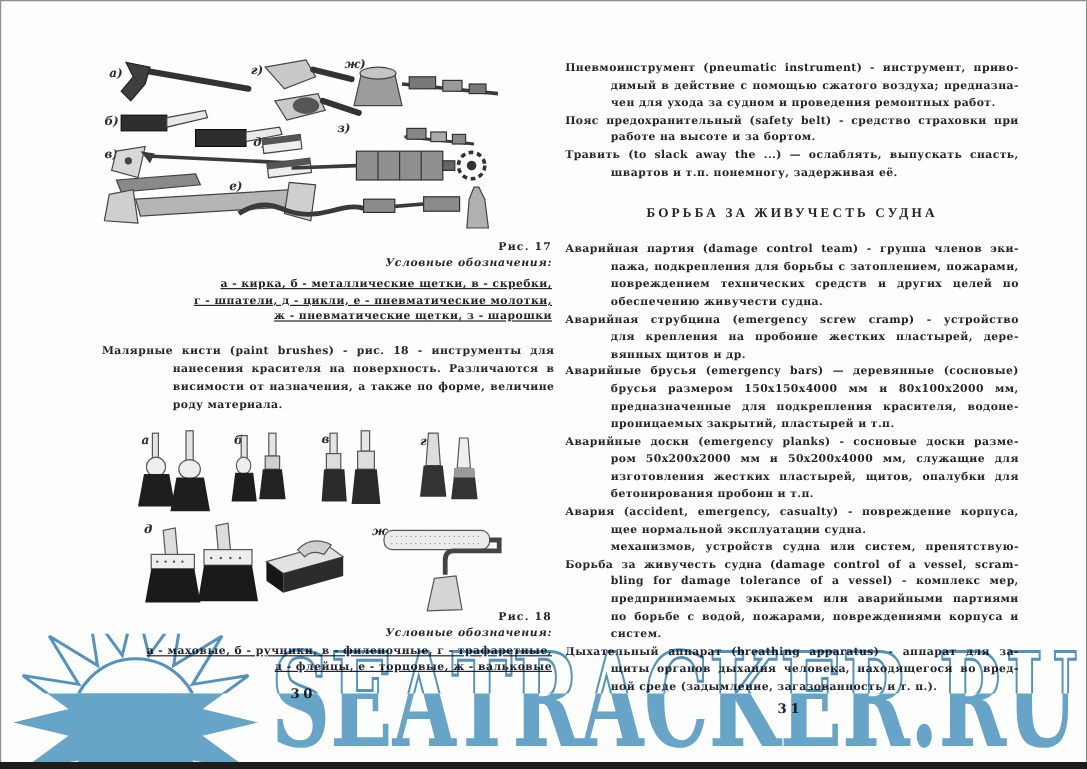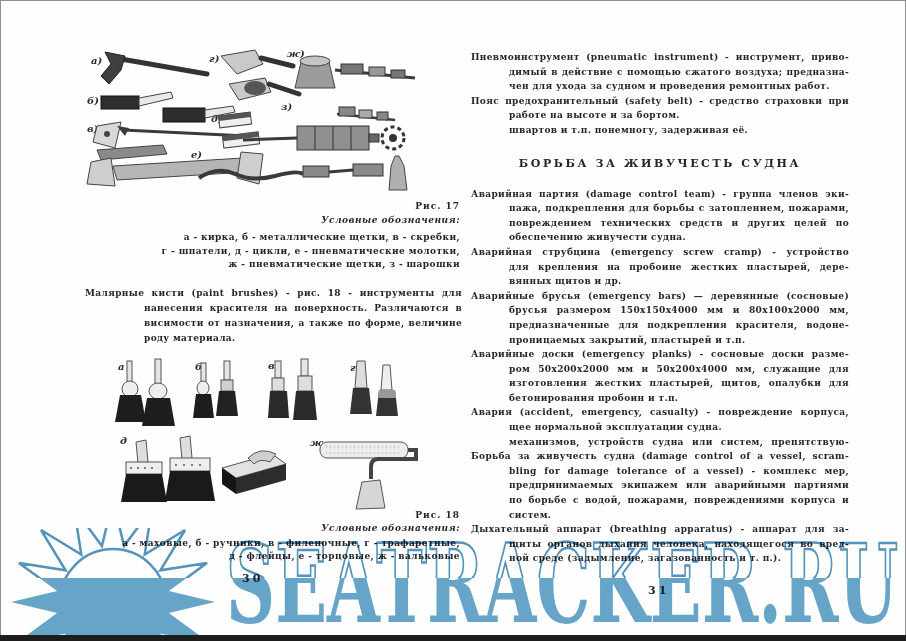--- a/index.html
+++ b/index.html
@@ -10,35 +10,35 @@
   }
   .bottom-bar{position:absolute;left:0;bottom:0;width:906px;height:6px;background:#1d1d1d;}
   
   .col{position:absolute;font-weight:bold;font-size:9px;letter-spacing:.35px;}
   .right-col{left:471px;top:50px;width:378px;}
   .tl{height:14.6px;line-height:14.6px;text-align:justify;text-align-last:justify;overflow:hidden;}
   .ind{margin-left:38px;}
   .last{text-align-last:left;}
   .section-heading{
     text-align:right;text-align-last:center;font-size:11px;letter-spacing:2.6px;
-    margin:18px 0 15px 0;height:16px;line-height:16px;font-weight:bold;
+    margin:18px 0 15px 0;height:16px;line-height:16px;font-weight:bold;font-family:Liberation Serif, serif;
   }
   .para{left:85px;top:286px;width:377px;}
   .para .tl{height:15px;line-height:15px;}
   .para .ind{margin-left:59px;}
   .caption{position:absolute;left:80px;width:380px;text-align:right;font-weight:bold;}
   .cap17{top:199px;}
   .cap18{top:509px;}
   .fig-num{font-size:9px;height:14px;line-height:14px;letter-spacing:1px;}
   .cap18 .fig-num{height:13px;line-height:13px;}
   .legend-title{font-size:9px;font-style:italic;height:14px;line-height:14px;letter-spacing:.5px;}
   .cap18 .legend-title{height:13px;line-height:13px;}
   .legend-lines{margin-top:4px;}
   .cap18 .legend-lines{margin-top:2px;}
-  .legend-line{font-size:9px;height:13.6px;line-height:13.6px;letter-spacing:.4px;}
+  .legend-line{font-size:9px;height:13.6px;line-height:13.6px;letter-spacing:.4px;text-decoration:underline;}
   .cap18 .legend-line{height:13px;line-height:13px;}
   .page-num{position:absolute;font-size:11px;font-weight:bold;letter-spacing:3px;}
   .pn-left{left:242px;top:572px;}
   .pn-right{left:648px;top:584px;}
   
   .fig{position:absolute;}
   .fig17{left:85px;top:46px;}
   .fig18{left:100px;top:358px;}
   .figlbl{font-family:"DejaVu Serif",serif;font-style:italic;font-weight:bold;font-size:10px;fill:#2b2b2b;}
   
@@ -214,20 +214,21 @@
     <div class="entry">
       <div class="tl">Пневмоинструмент (pneumatic instrument) - инструмент, приво-</div>
       <div class="tl ind">димый в действие с помощью сжатого воздуха; предназна-</div>
       <div class="tl ind last">чен для ухода за судном и проведения ремонтных работ.</div>
     </div>
     <div class="entry">
       <div class="tl">Пояс предохранительный (safety belt) - средство страховки при</div>
       <div class="tl ind last">работе на высоте и за бортом.</div>
     </div>
     <div class="entry">
+      <div class="tl">Травить (to slack away the ...) — ослаблять, выпускать снасть,</div>
       <div class="tl ind last">швартов и т.п. понемногу, задерживая её.</div>
     </div>
 
     <div class="section-heading">БОРЬБА ЗА ЖИВУЧЕСТЬ СУДНА</div>
 
     <div class="entry">
       <div class="tl">Аварийная партия (damage control team) - группа членов эки-</div>
       <div class="tl ind">пажа, подкрепления для борьбы с затоплением, пожарами,</div>
       <div class="tl ind">повреждением технических средств и других целей по</div>
       <div class="tl ind last">обеспечению живучести судна.</div>

